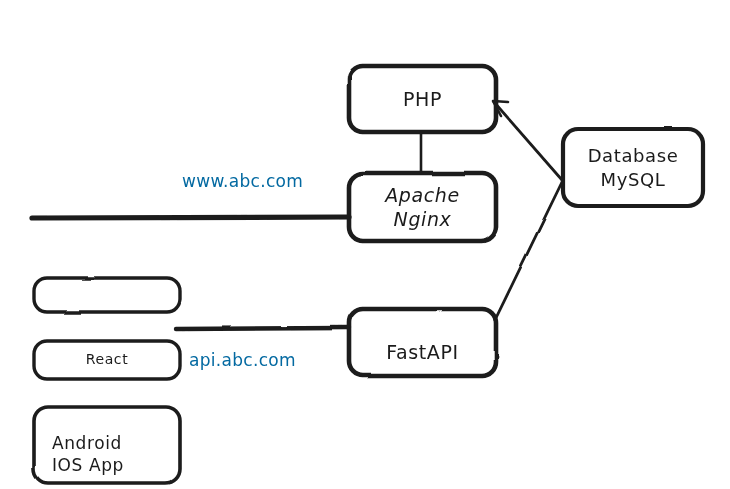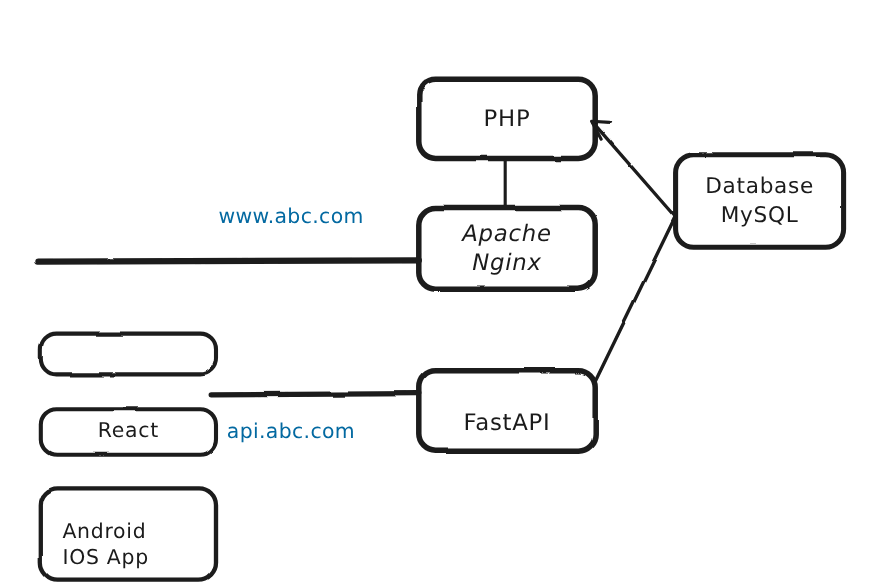--- a/index.html
+++ b/index.html
@@ -108,21 +108,21 @@
   <div class="node-label" style="left:563px; top:101px; width:140px; height:77px; font-size:18px;">
     <span>Database</span>
     <span>MySQL</span>
   </div>
 
   <div class="node-label" style="left:349px; top:291px; width:147px; height:67px;">
     <span>FastAPI</span>
   </div>
 
 
-  <div class="node-label" style="left:34px; top:313px; width:146px; height:38px; font-size:17px;">
+  <div class="node-label" style="left:34px; top:313px; width:146px; height:38px; font-size:14px;">
     <span>React</span>
   </div>
 
   <div class="node-label align-left" style="left:52px; top:379px; width:120px; height:96px; font-size:17px;">
     <span>Android</span>
     <span>IOS App</span>
   </div>
 
   <div class="edge-label" style="left:182px; top:143px;">www.abc.com</div>
   <div class="edge-label" style="left:189px; top:322px;">api.abc.com</div>

